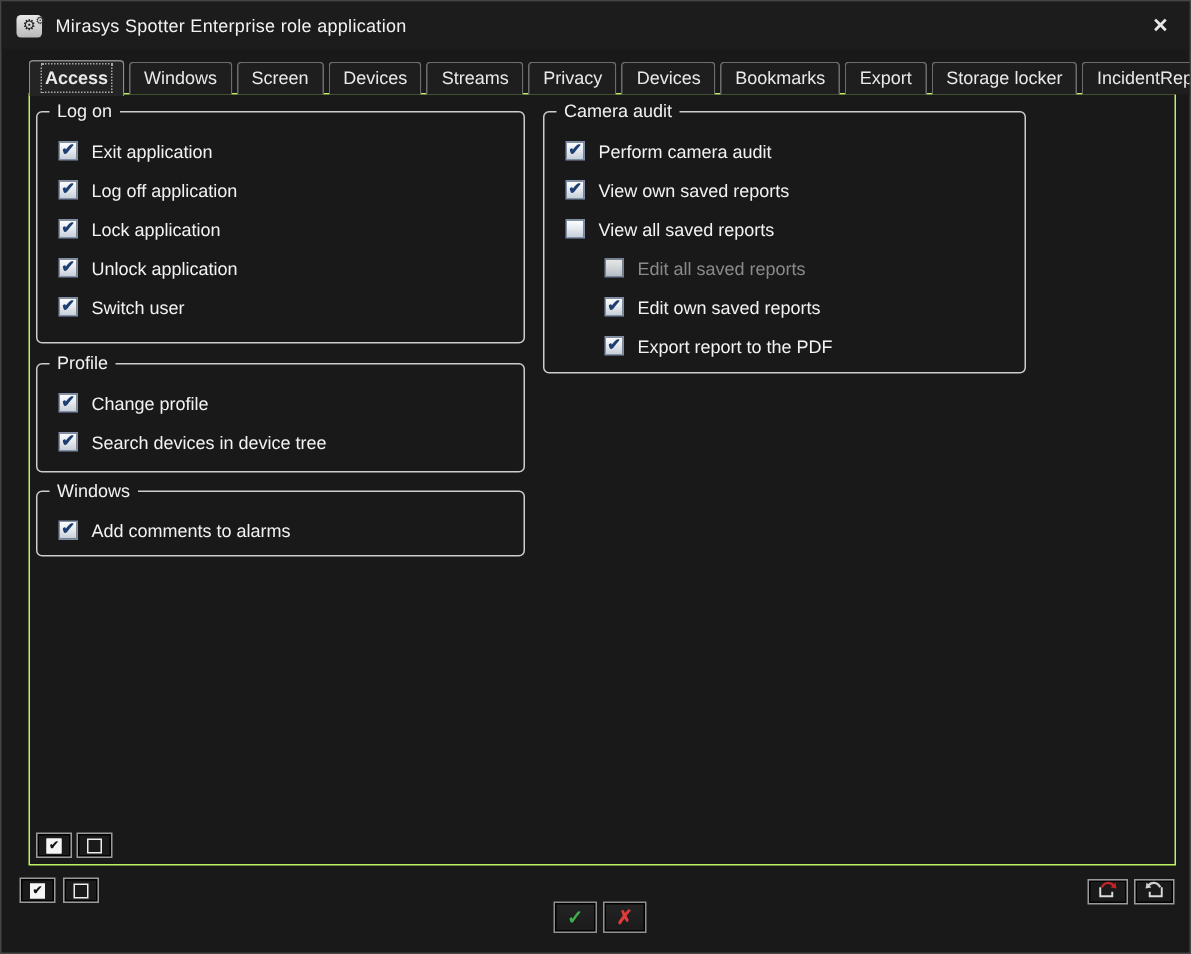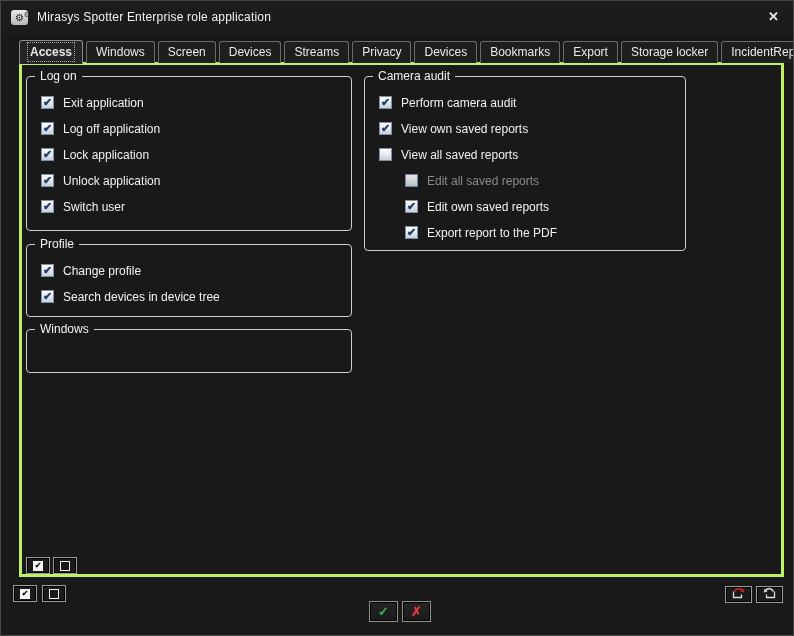--- a/index.html
+++ b/index.html
@@ -59,21 +59,21 @@
     font-weight: bold;
     padding: 4px 10px 5px 10px;
     border-color: #8c8c8c;
     margin-bottom: -1px;
   }
   .tab.selected .tab-label { outline: 1px dotted #a8a8a8; outline-offset: 2px; }
 
   
   .panel {
     position: absolute; left: 18px; top: 61px; width: 765px; height: 515px;
-    border: 3px solid #bef264;
+    border: 1px solid #bef264;
     background: #191919;
     z-index: 1;
   }
 
   
   .groupbox {
     position: absolute;
     border: 1px solid #cdcdcd;
     border-radius: 4px;
   }
@@ -237,20 +237,26 @@
         </div>
         <div class="gb-row">
           <span class="cb checked"></span>
           <span class="cb-label">Search devices in device tree</span>
         </div>
       </div>
     </div>
 
     <div class="groupbox" style="left:4px; top:264px; width:326px; height:44px;">
       <span class="gb-title">Windows</span>
+      <div class="gb-body">
+        <div class="gb-row">
+          <span class="cb checked"></span>
+          <span class="cb-label">Add comments to alarms</span>
+        </div>
+      </div>
     </div>
 
     <div class="mini-btn" style="left:4px; top:492px;">
       <span class="box-checked"></span>
     </div>
     <div class="mini-btn" style="left:31px; top:492px;">
       <span class="box-empty"></span>
     </div>
   </div>
 

